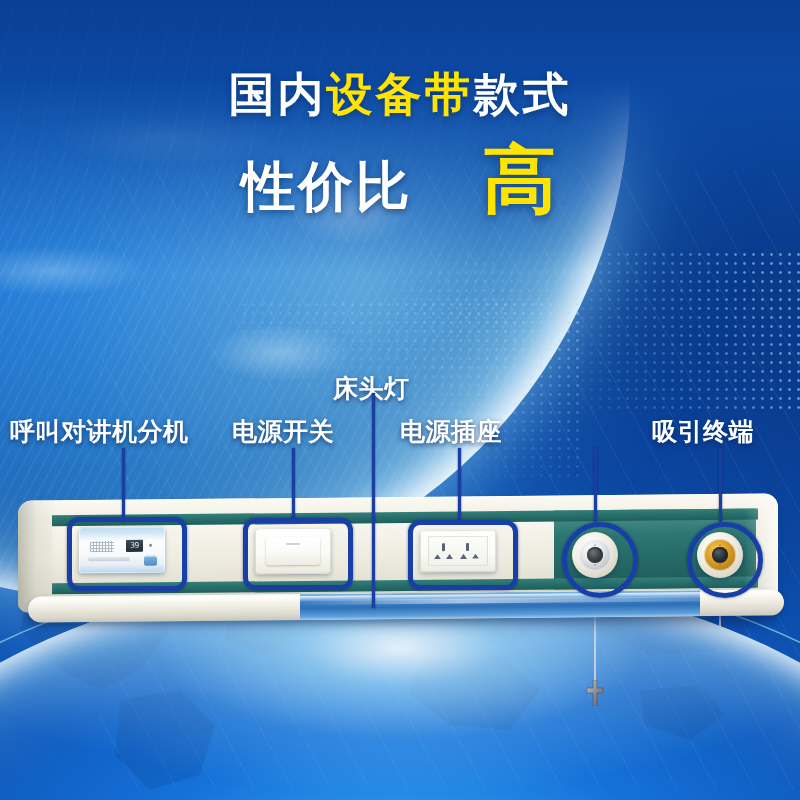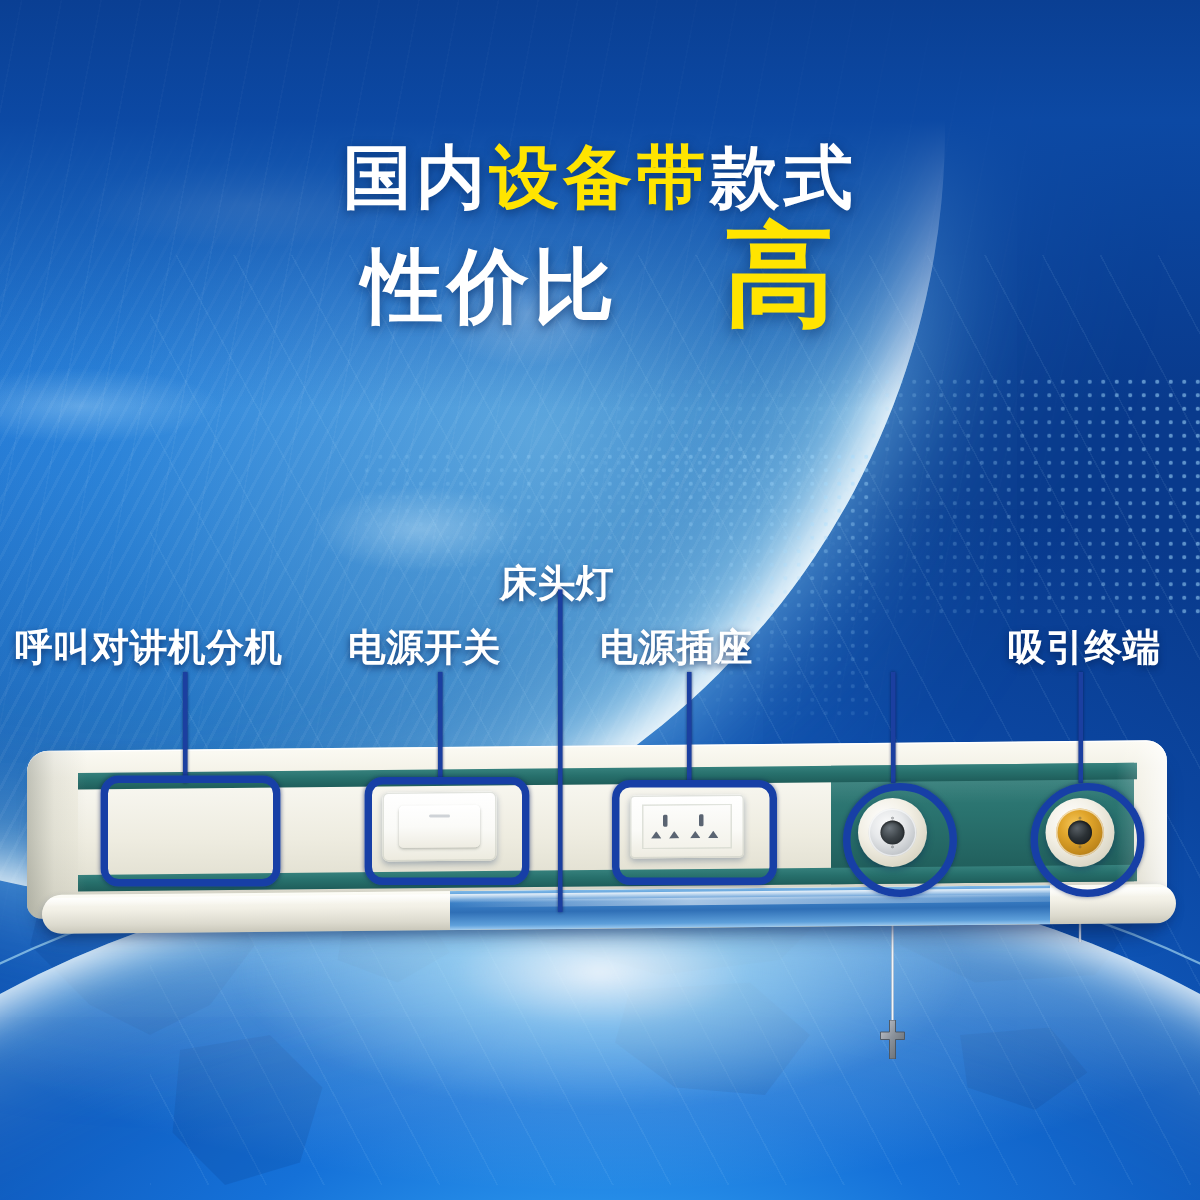--- a/index.html
+++ b/index.html
@@ -122,23 +122,23 @@
   
   .headline{
     position:absolute;left:0;top:70px;width:800px;
     text-align:center;
     z-index:6;
   }
   .hl-row1{
     font-size:46px;font-weight:bold;letter-spacing:3px;
     line-height:1.08;
     white-space:nowrap;
-    margin-top:24px;
   }
   .hl-row2{
+    margin-top:20px;
     font-size:54px;font-weight:bold;letter-spacing:3px;
     line-height:1.08;
     white-space:nowrap;
   }
   .hl-w{color:#ffffff;text-shadow:0 2px 7px rgba(4,40,95,.65);}
   .hl-y{color:#ffe400;text-shadow:0 2px 7px rgba(4,40,95,.65);}
   .hl-big{
     color:#ffe400;font-size:74px;font-weight:bold;
     margin-left:70px;letter-spacing:2px;
     text-shadow:0 3px 10px rgba(4,40,95,.6);
@@ -413,21 +413,21 @@
       <span class="hl-w">性价比</span><span class="hl-big">高</span>
     </div>
   </div>
 
   <div class="callouts">
 
     <div class="clabel" style="left:10px;top:415px;">呼叫对讲机分机</div>
     <div class="clabel" style="left:232px;top:415px;">电源开关</div>
     <div class="clabel" style="left:333px;top:360px;margin-top:12px;">床头灯</div>
     <div class="clabel" style="left:400px;top:415px;">电源插座</div>
-    <div class="clabel" style="left:672px;top:415px;">吸引终端</div>
+    <div class="clabel" style="left:652px;top:415px;">吸引终端</div>
 
     <div class="cline" style="left:122px;top:448px;height:74px;"></div>
     <div class="cline" style="left:292px;top:448px;height:74px;"></div>
     <div class="cline" style="left:372px;top:393px;height:215px;"></div>
     <div class="cline" style="left:458px;top:448px;height:74px;"></div>
     <div class="cline" style="left:594px;top:448px;height:74px;"></div>
     <div class="cline" style="left:719px;top:448px;height:74px;"></div>
   </div>
 
   <div class="panel-wrap">
@@ -441,20 +441,27 @@
       <div class="cap-l"></div>
       <div class="cap-r"></div>
     </div>
 
     <div class="rail">
       <div class="rail-blue"></div>
       <div class="rail-gloss"></div>
     </div>
   </div>
 
+  <div class="intercom">
+    <div class="ic-grille"></div>
+    <div class="ic-lcd">39</div>
+    <div class="ic-led"></div>
+    <div class="ic-slot"></div>
+    <div class="ic-btn"></div>
+  </div>
 
   <div class="switch">
     <div class="sw-rocker">
       <div class="sw-mark"></div>
     </div>
   </div>
 
   <div class="outlet">
     <div class="ot-inner">
       <div class="pin pin-v" style="left:14px;top:7px;"></div>

